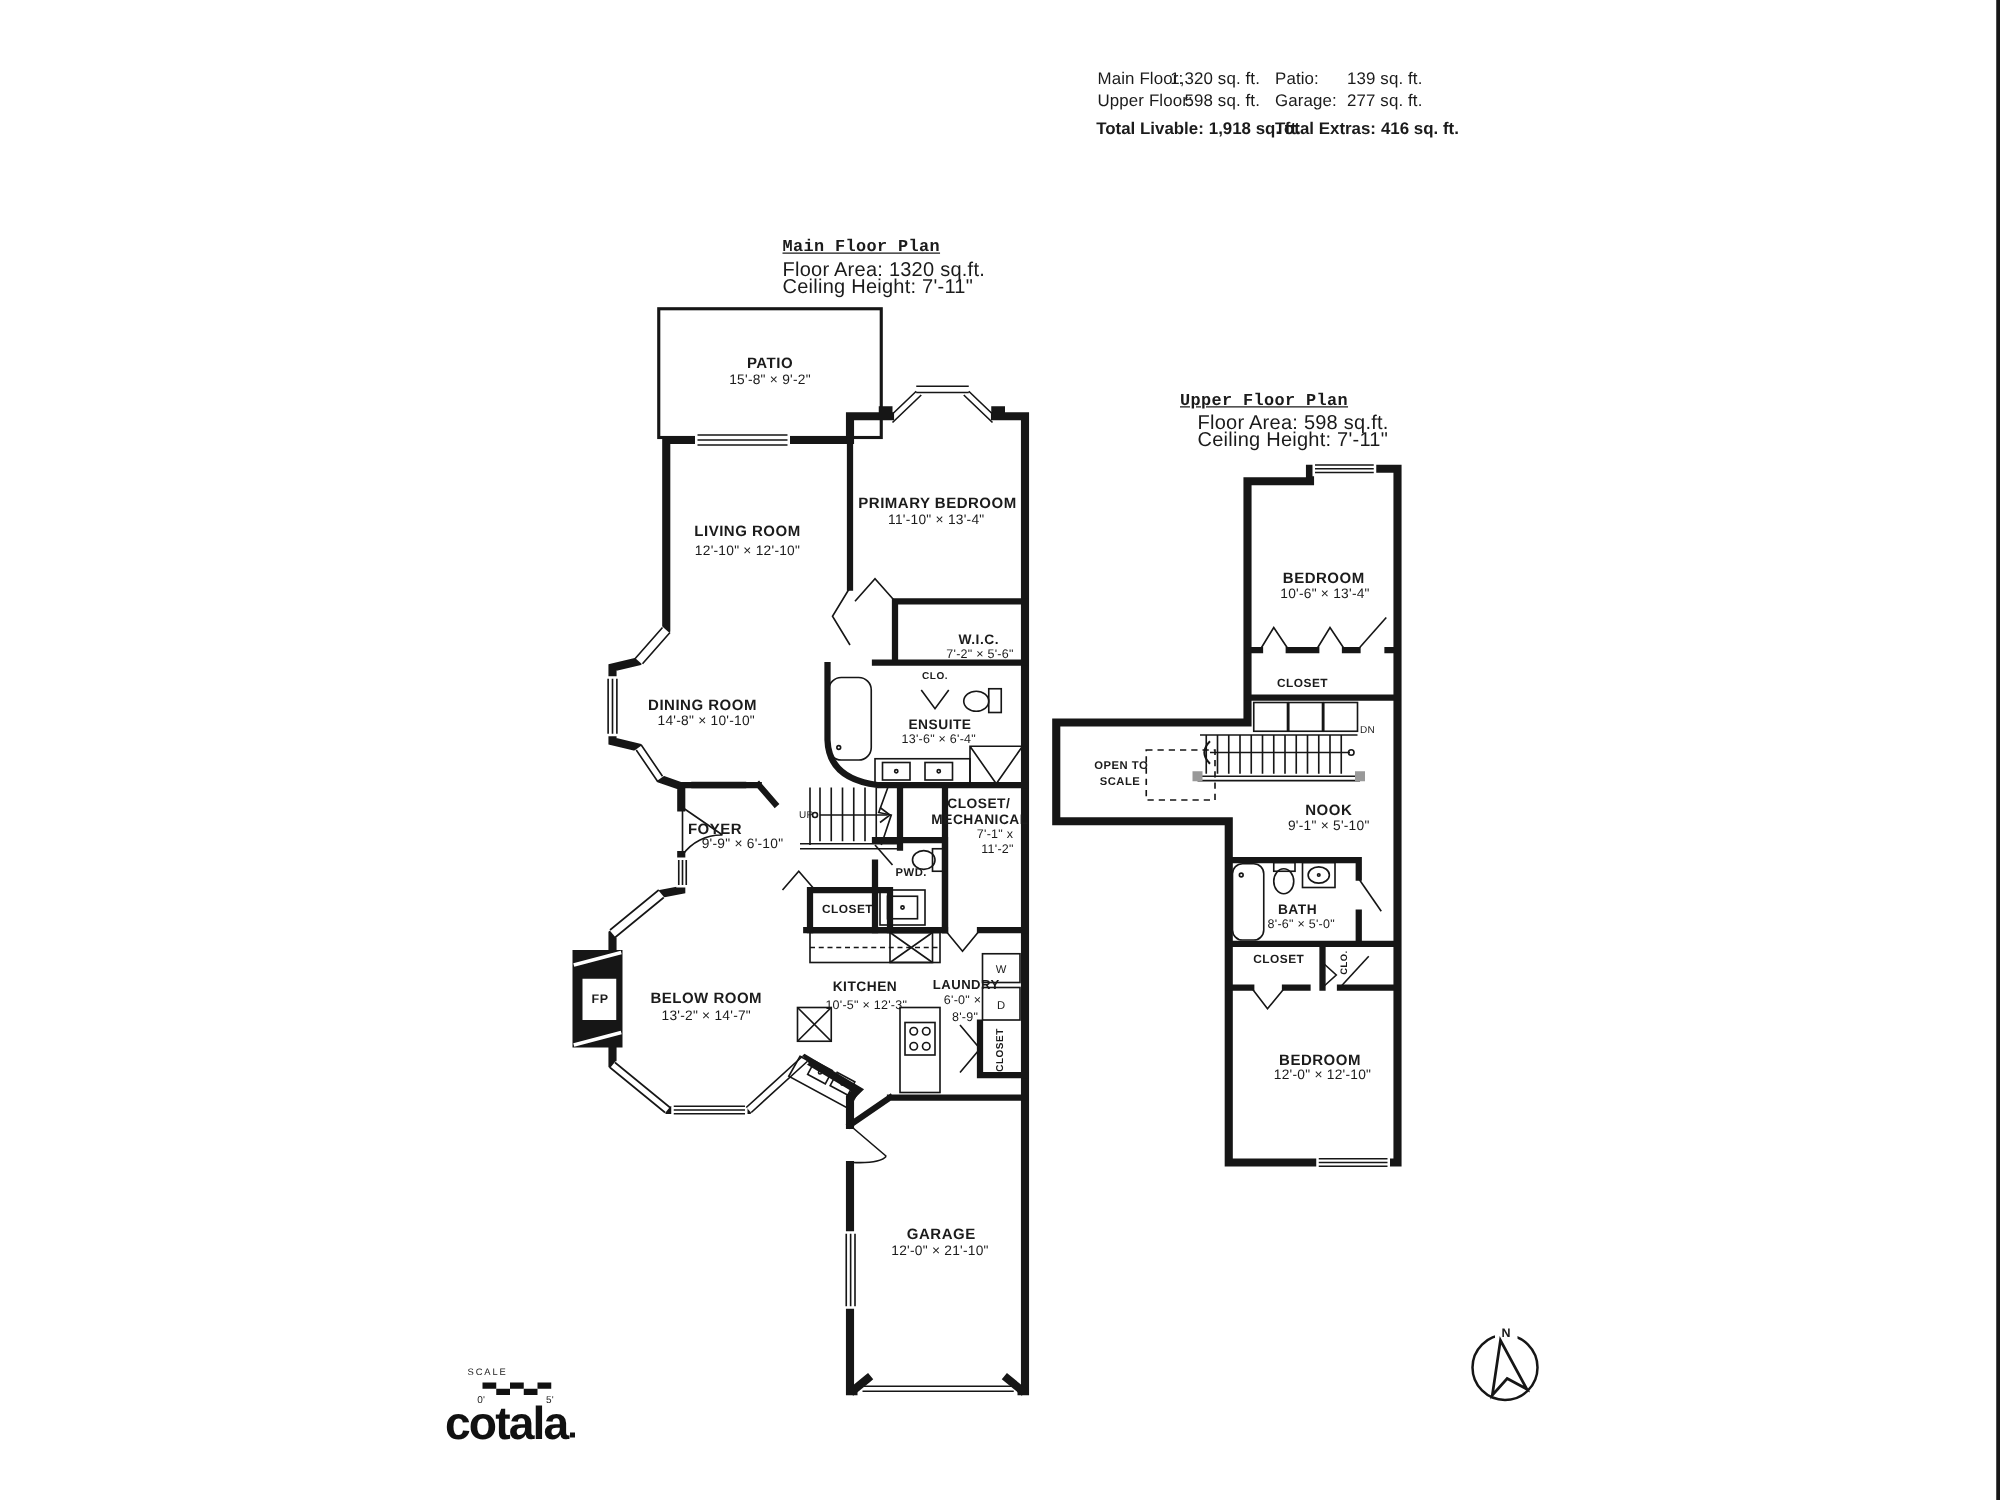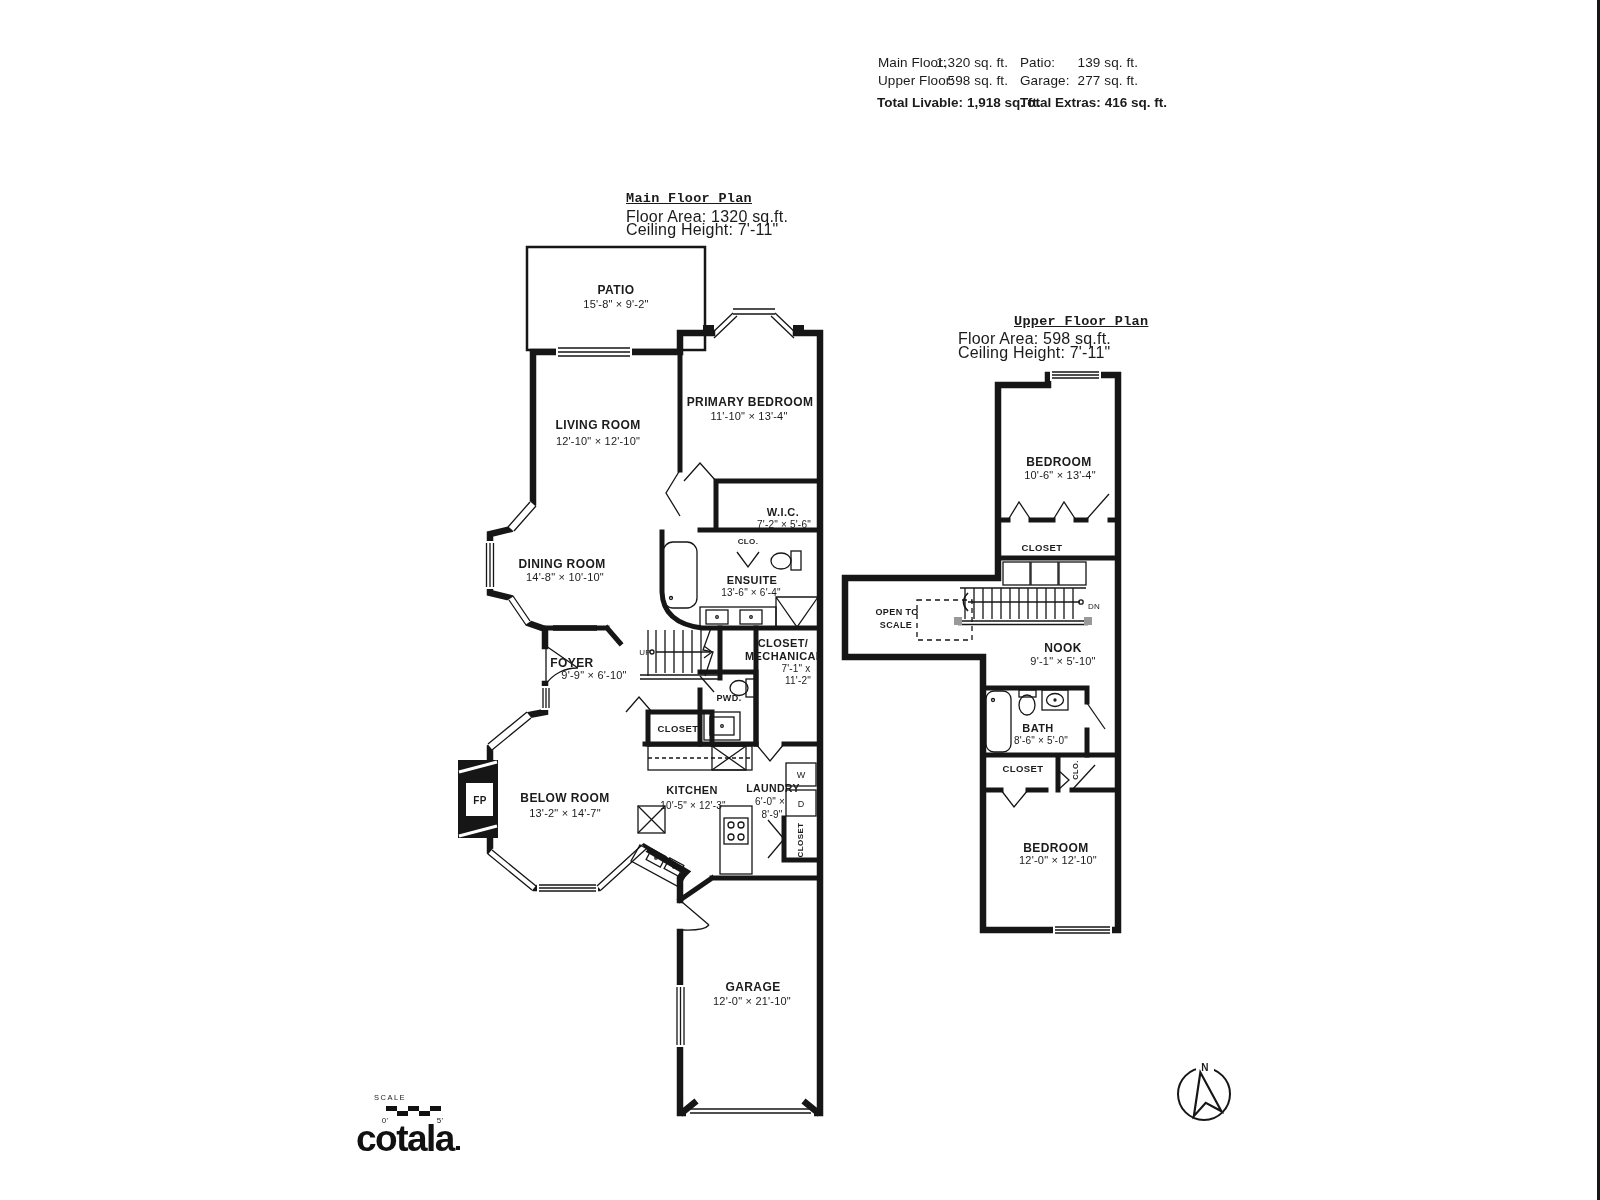--- a/index.html
+++ b/index.html
@@ -257,21 +257,21 @@
     <span>Total Livable:</span><span>1,918 sq. ft.</span>
   </div>
   <div class="strow" style="left:1020px;top:95px">
     <span>Total Extras:</span><span>416 sq. ft.</span>
   </div>
 
   <div class="plan-title" style="left:626px;top:191px">Main Floor Plan</div>
   <div class="plan-sub" style="left:626px;top:208px">Floor Area: 1320 sq.ft.</div>
   <div class="plan-sub" style="left:626px;top:221px">Ceiling Height: 7'-11"</div>
 
-  <div class="plan-title" style="left:1014px;top:314px">Upper Floor Plan</div>
+  <div class="plan-title" style="left:944px;top:314px">Upper Floor Plan</div>
   <div class="plan-sub" style="left:958px;top:330px">Floor Area: 598 sq.ft.</div>
   <div class="plan-sub" style="left:958px;top:344px">Ceiling Height: 7'-11"</div>
 
   <div class="lbl" style="left:616px;top:290px">PATIO</div>
   <div class="dim" style="left:616px;top:304px">15'-8" × 9'-2"</div>
 
   <div class="lbl" style="left:598px;top:425px">LIVING ROOM</div>
   <div class="dim" style="left:598px;top:441px">12'-10" × 12'-10"</div>
 
   <div class="lbl" style="left:750px;top:402px">PRIMARY BEDROOM</div>
@@ -320,21 +320,21 @@
   <div class="lbl s8 vert" style="left:800px;top:840px">CLOSET</div>
 
   <div class="lbl" style="left:753px;top:987px">GARAGE</div>
   <div class="dim" style="left:752px;top:1001px">12'-0" × 21'-10"</div>
 
   <div class="lbl" style="left:1059px;top:462px">BEDROOM</div>
   <div class="dim" style="left:1060px;top:475px">10'-6" × 13'-4"</div>
 
   <div class="lbl s95" style="left:1042px;top:547px">CLOSET</div>
 
-  <div class="dim s8" style="left:1094px;top:606px">DN</div>
+  <div class="dim s8" style="left:1094px;top:584px">DN</div>
 
   <div class="lbl s9" style="left:897px;top:612px">OPEN TO</div>
   <div class="lbl s9" style="left:896px;top:625px">SCALE</div>
 
   <div class="lbl" style="left:1063px;top:648px">NOOK</div>
   <div class="dim" style="left:1063px;top:661px">9'-1" × 5'-10"</div>
 
   <div class="lbl s11" style="left:1038px;top:728px">BATH</div>
   <div class="dim s10" style="left:1041px;top:740px">8'-6" × 5'-0"</div>
 

